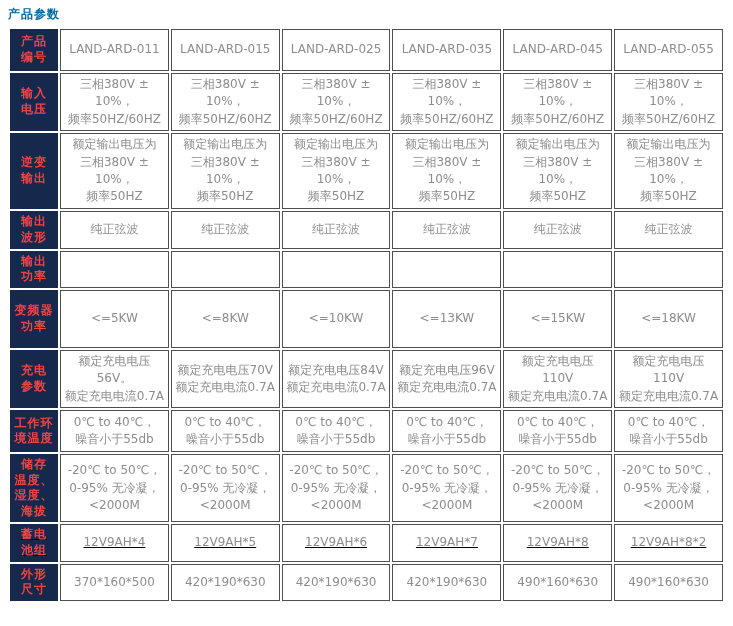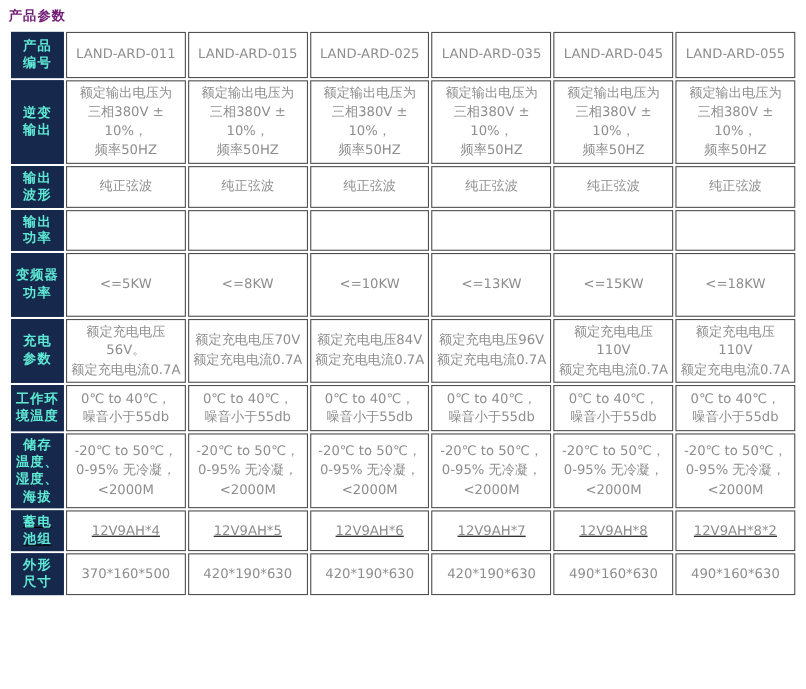--- a/index.html
+++ b/index.html
@@ -11,21 +11,21 @@
   .page {
     width: 733px;
     height: 626px;
     box-sizing: border-box;
     padding: 4px 8px 0 8px;
     overflow: hidden;
   }
   .page-title {
     font-size: 12px;
     font-weight: 600;
-    color: #701a75;
+    color: #0369a1;
     letter-spacing: 1px;
     padding: 2px 0 4px 0;
   }
   table.spec-table {
     table-layout: fixed;
     width: 717px;
     border-collapse: separate;
     border-spacing: 2px;
     background: #ffffff;
   }
@@ -38,21 +38,21 @@
     font-weight: normal;
     color: #8d8d8d;
     white-space: pre-line;
     line-height: 1.45;
     padding: 2px 3px;
     overflow: hidden;
   }
   table.spec-table th.rowhdr {
     background: #16294d;
     border-color: #16294d;
-    color: #5eead4;
+    color: #ef4444;
     font-weight: 600;
     letter-spacing: 1px;
     line-height: 1.3;
     padding: 2px 1px;
   }
   
   tr.r-models   { height: 42px; }
   tr.r-input    { height: 38px; }
   tr.r-inverter { height: 54px; }
   tr.r-wave     { height: 38px; }
@@ -86,20 +86,36 @@
         <th class="rowhdr">产品
 编号</th>
         <td>LAND-ARD-011</td>
         <td>LAND-ARD-015</td>
         <td>LAND-ARD-025</td>
         <td>LAND-ARD-035</td>
         <td>LAND-ARD-045</td>
         <td>LAND-ARD-055</td>
       </tr>
 
+      <tr class="r-input">
+        <th class="rowhdr">输入
+电压</th>
+        <td>三相380V ± 10%，
+频率50HZ/60HZ</td>
+        <td>三相380V ± 10%，
+频率50HZ/60HZ</td>
+        <td>三相380V ± 10%，
+频率50HZ/60HZ</td>
+        <td>三相380V ± 10%，
+频率50HZ/60HZ</td>
+        <td>三相380V ± 10%，
+频率50HZ/60HZ</td>
+        <td>三相380V ± 10%，
+频率50HZ/60HZ</td>
+      </tr>
 
       <tr class="r-inverter">
         <th class="rowhdr">逆变
 输出</th>
         <td>额定输出电压为
 三相380V ± 10%，
 频率50HZ</td>
         <td>额定输出电压为
 三相380V ± 10%，
 频率50HZ</td>

